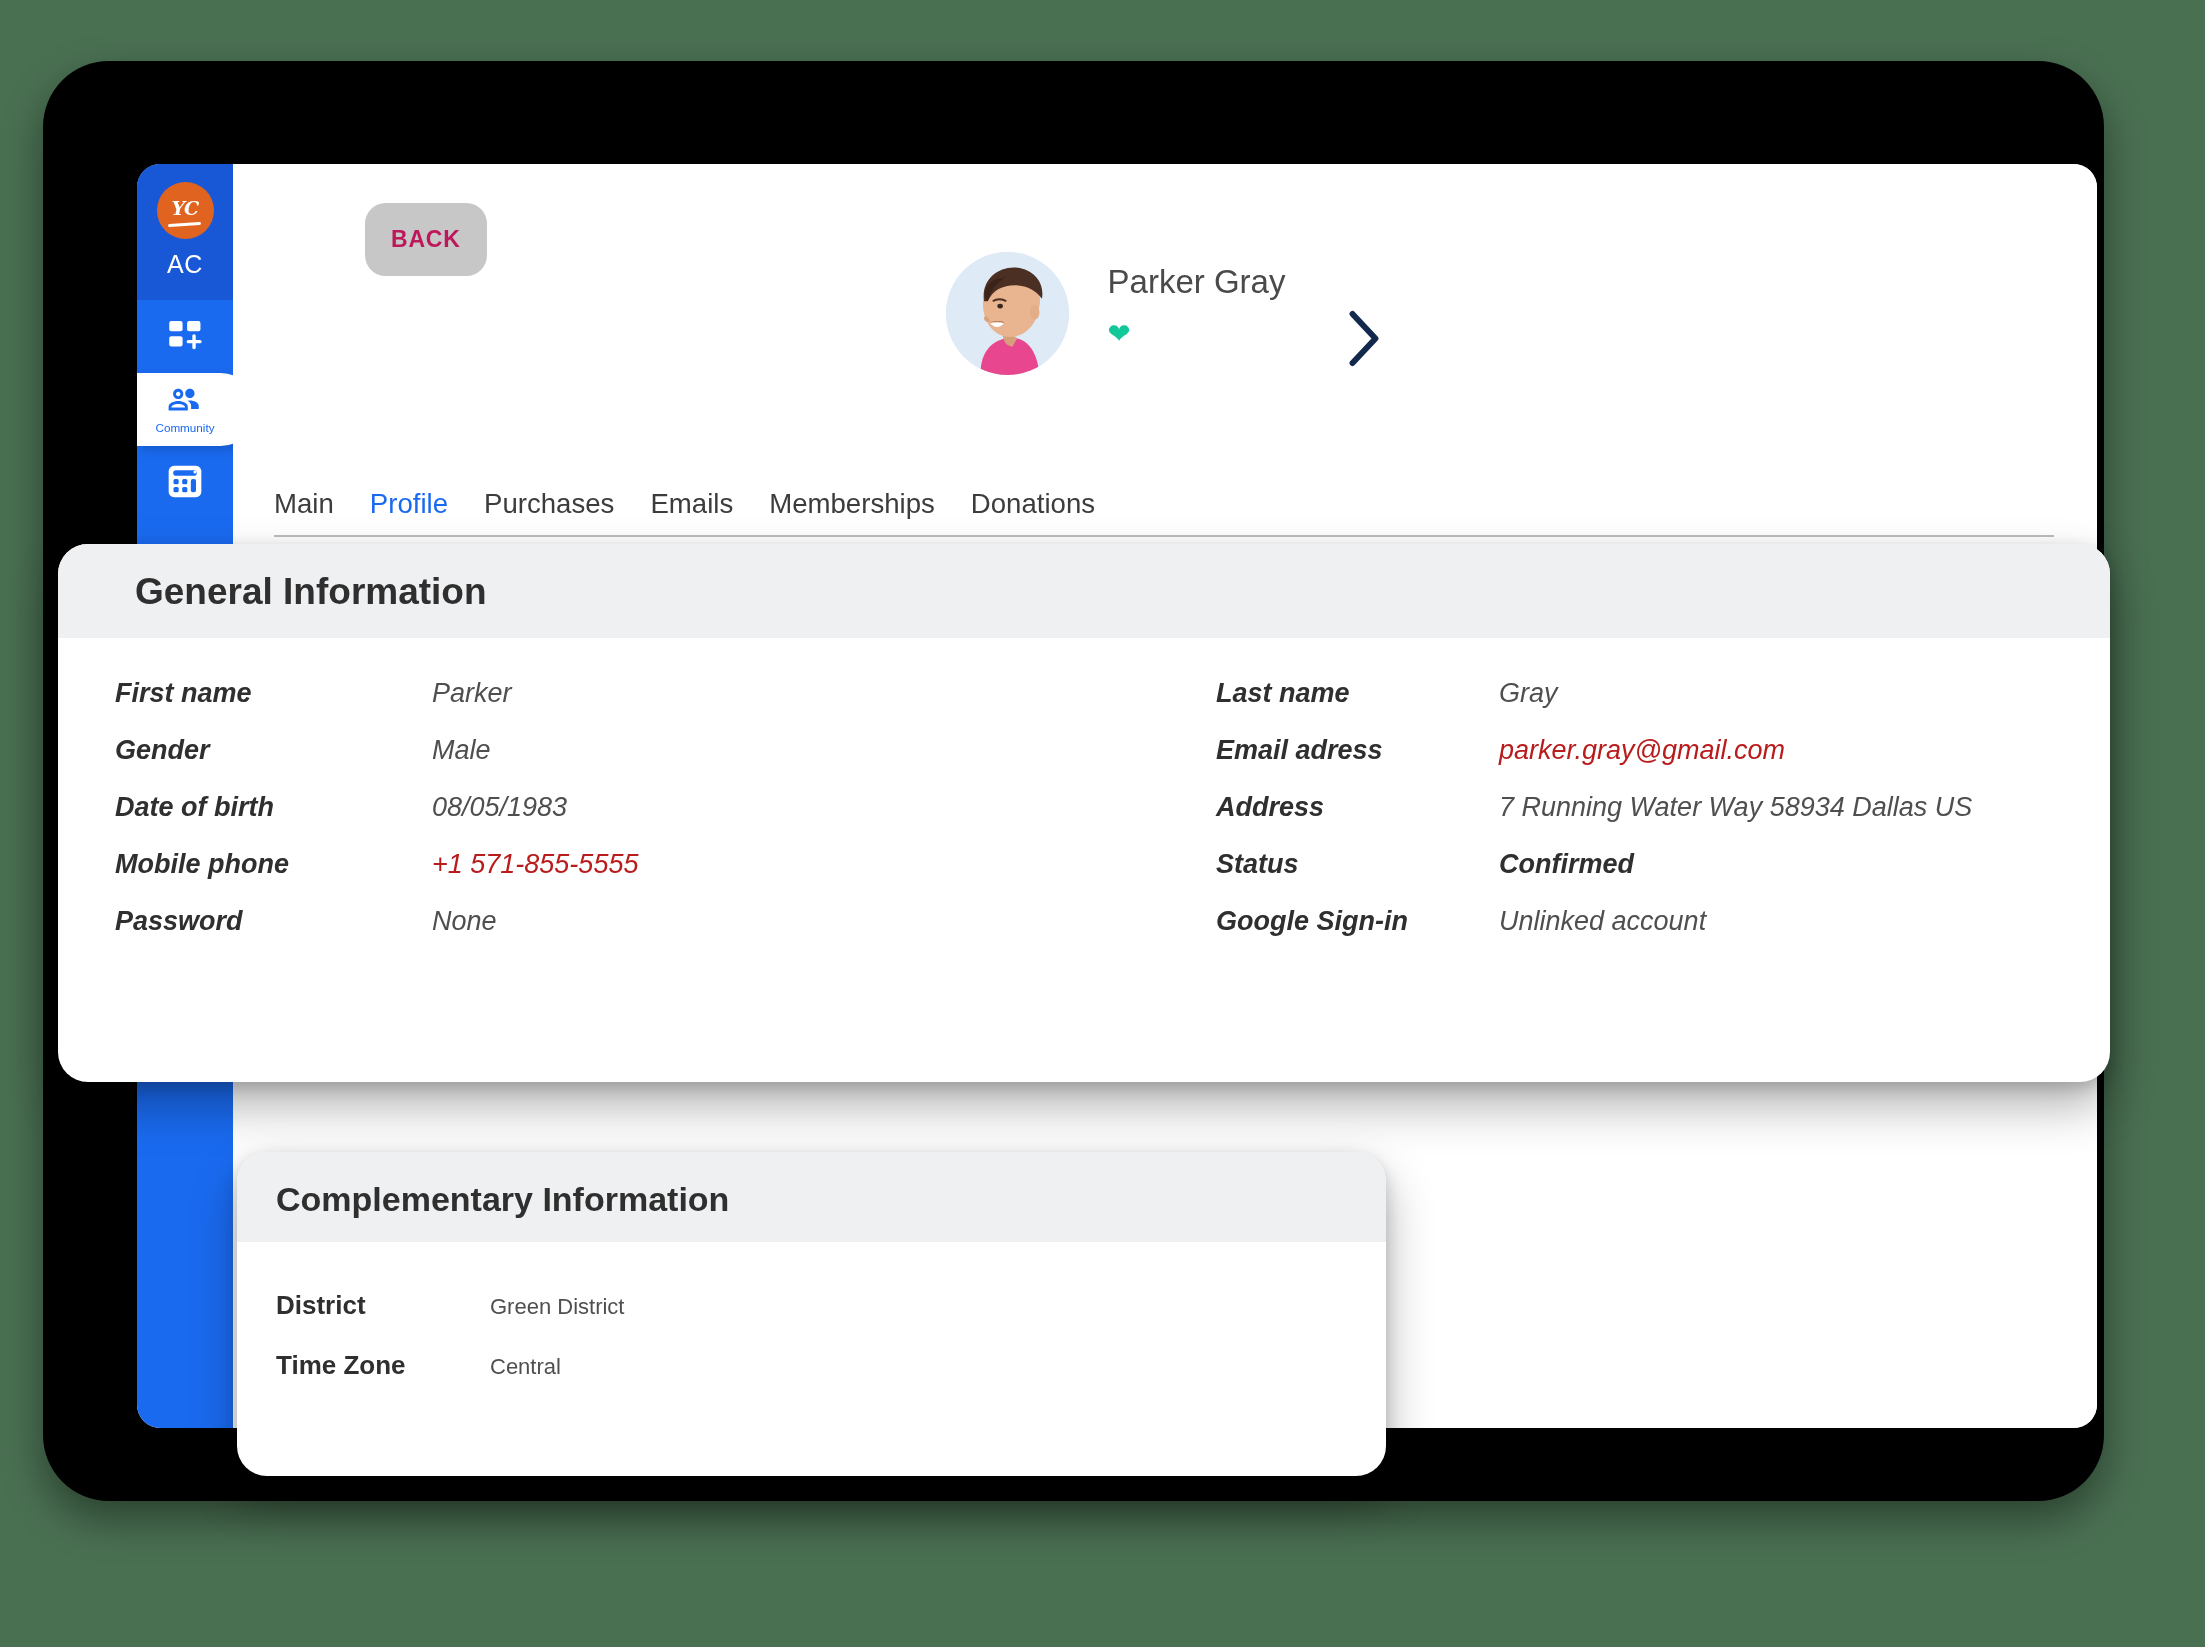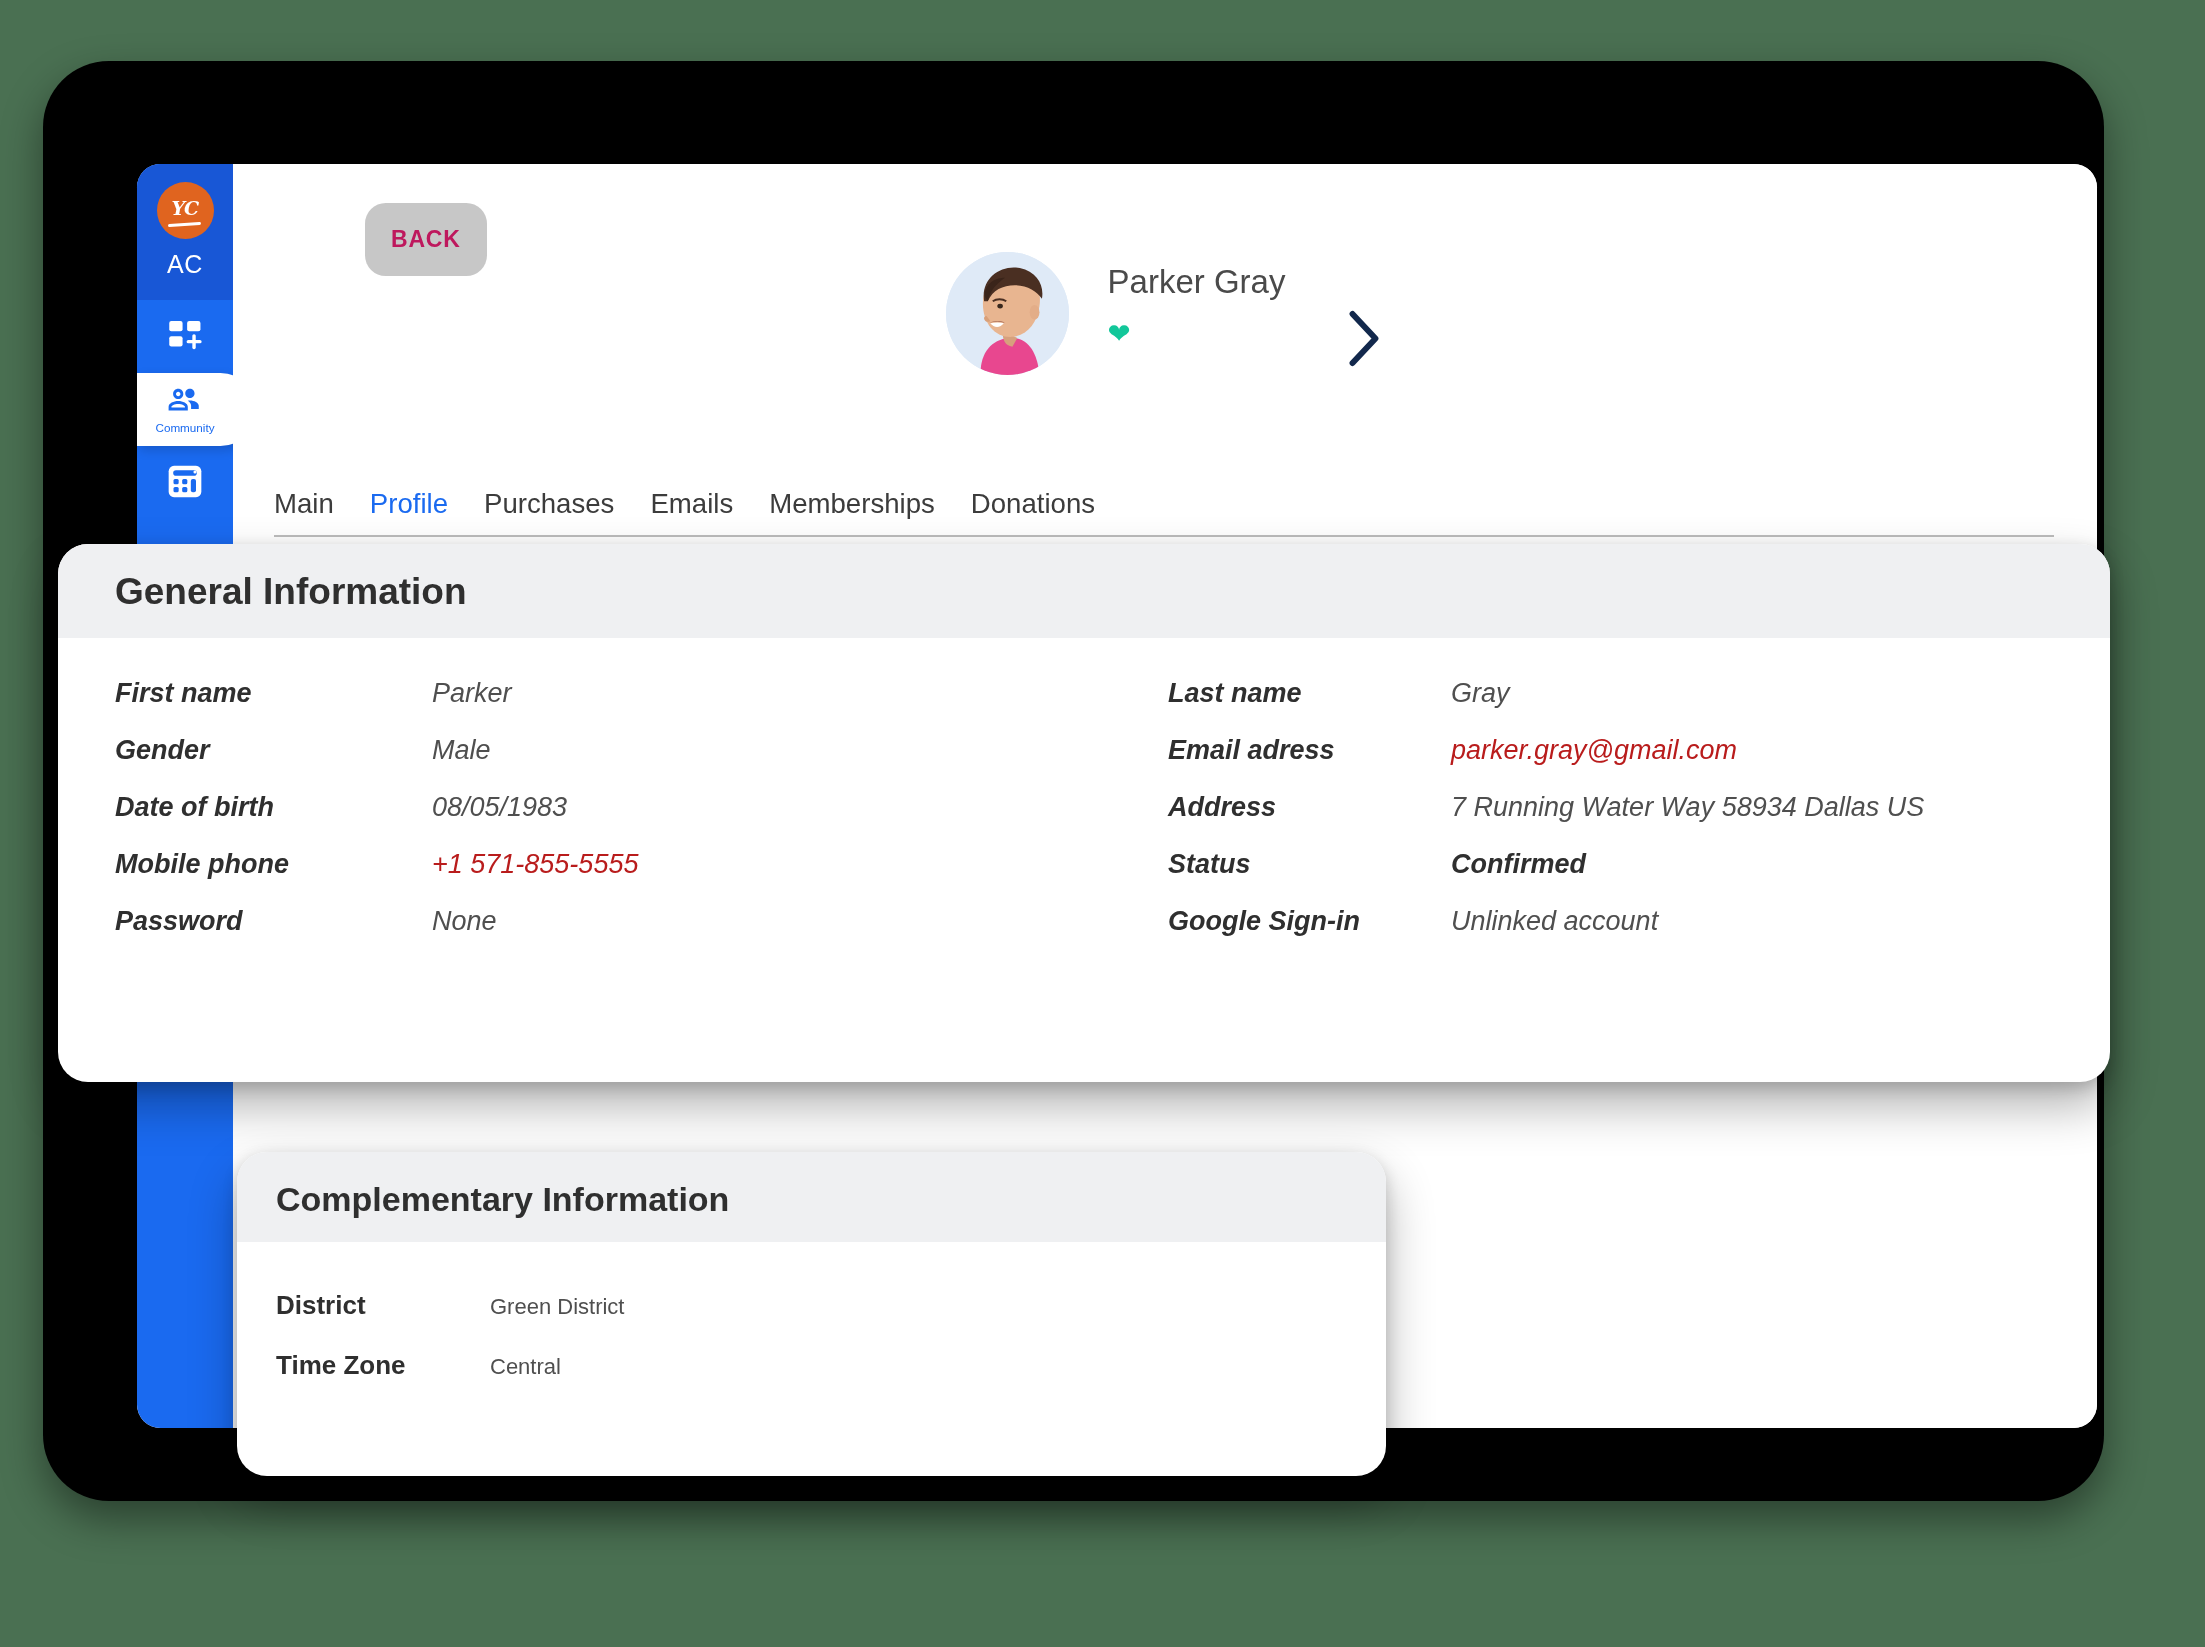--- a/index.html
+++ b/index.html
@@ -259,21 +259,21 @@
   }
   .card-body { background: #ffffff; }
 
   
   #card-general {
     left: 58px;
     top: 544px;
     width: 2052px;
     height: 538px;
   }
-  #card-general .card-title { padding-left: 57px; }
+  #card-general .card-title { padding-left: 57px; margin-left: 20px; }
   #card-general .card-body {
     padding: 40px 0 0 0;
     display: flex;
   }
   .field-col {
     display: flex;
     flex-direction: column;
     gap: 26px;
     font-style: italic;
   }
@@ -283,21 +283,21 @@
     display: flex;
     align-items: baseline;
   }
   .field-label {
     font-size: 27px;
     font-weight: bold;
     color: #2f2f2f;
     white-space: nowrap;
   }
   .field-col.left  .field-label { width: 317px; flex: none; }
-  .field-col.right .field-label { width: 283px; flex: none; }
+  .field-col.right .field-label { width: 283px; flex: none; margin-left: 48px; }
   .field-value {
     font-size: 27px;
     color: #4f4f4f;
     white-space: nowrap;
   }
   .field-value.link { color: #b91c1c; cursor: pointer; }
   .field-value.strong { font-weight: bold; color: #2f2f2f; }
 
   
   #card-complementary {

